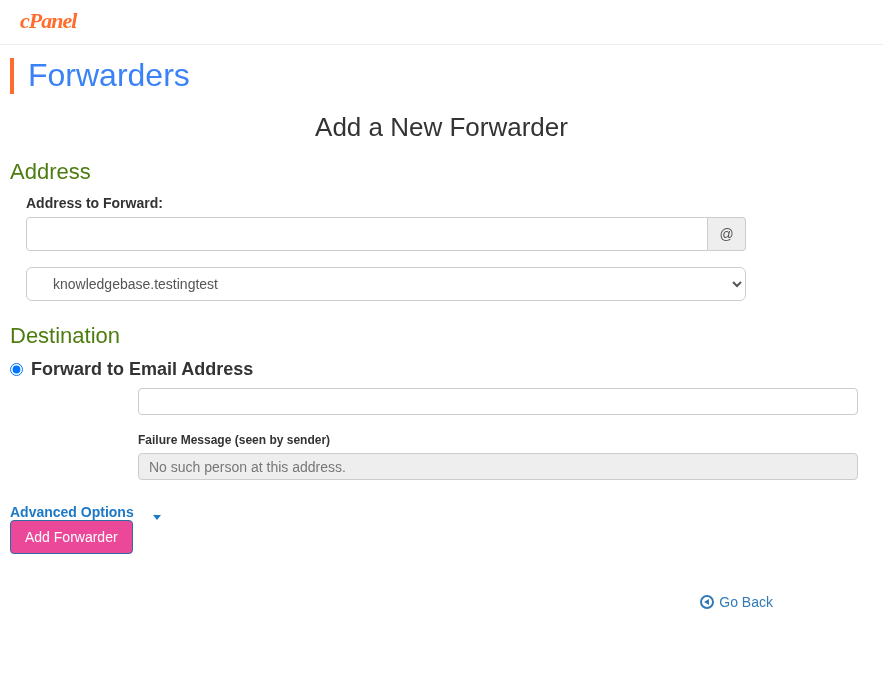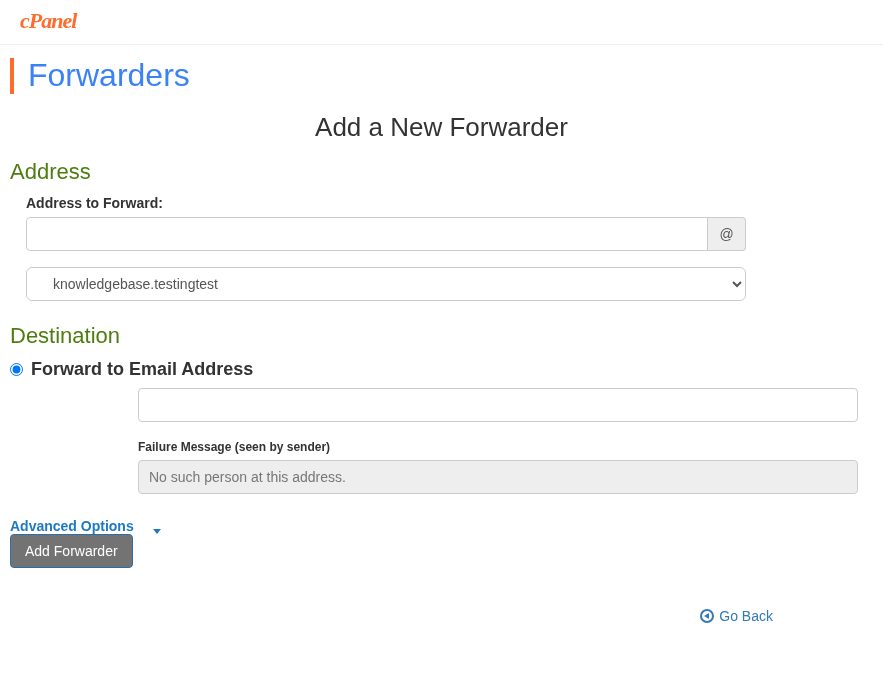--- a/index.html
+++ b/index.html
@@ -112,21 +112,21 @@
     font-size: 18px;
     color: #333;
     font-weight: 600;
   }
   .nested {
     margin-left: 128px;
     margin-bottom: 18px;
   }
   .nested-input {
     width: 720px;
-    height: 34px;
+    height: 27px;
     border: 1px solid #ccc;
     border-radius: 4px;
     padding: 6px 10px;
     font-size: 14px;
   }
   .nested-label {
     font-weight: 600;
     font-size: 12px;
     margin-bottom: 6px;
     display: block;
@@ -147,21 +147,21 @@
     gap: 13px;
   }
   .caret-down {
     width: 0; height: 0;
     border-left: 4px solid transparent;
     border-right: 4px solid transparent;
     border-top: 5px solid #1d79c6;
     margin-left: 6px;
   }
   .btn-primary {
-    background: #737373;
+    background: #ec4899;
     color: #fff;
     border: 1px solid #2e6da4;
     border-radius: 4px;
     padding: 8px 14px;
     font-size: 14px;
     cursor: pointer;
   }
   .go-back {
     margin-top: 40px;
     text-align: right;

